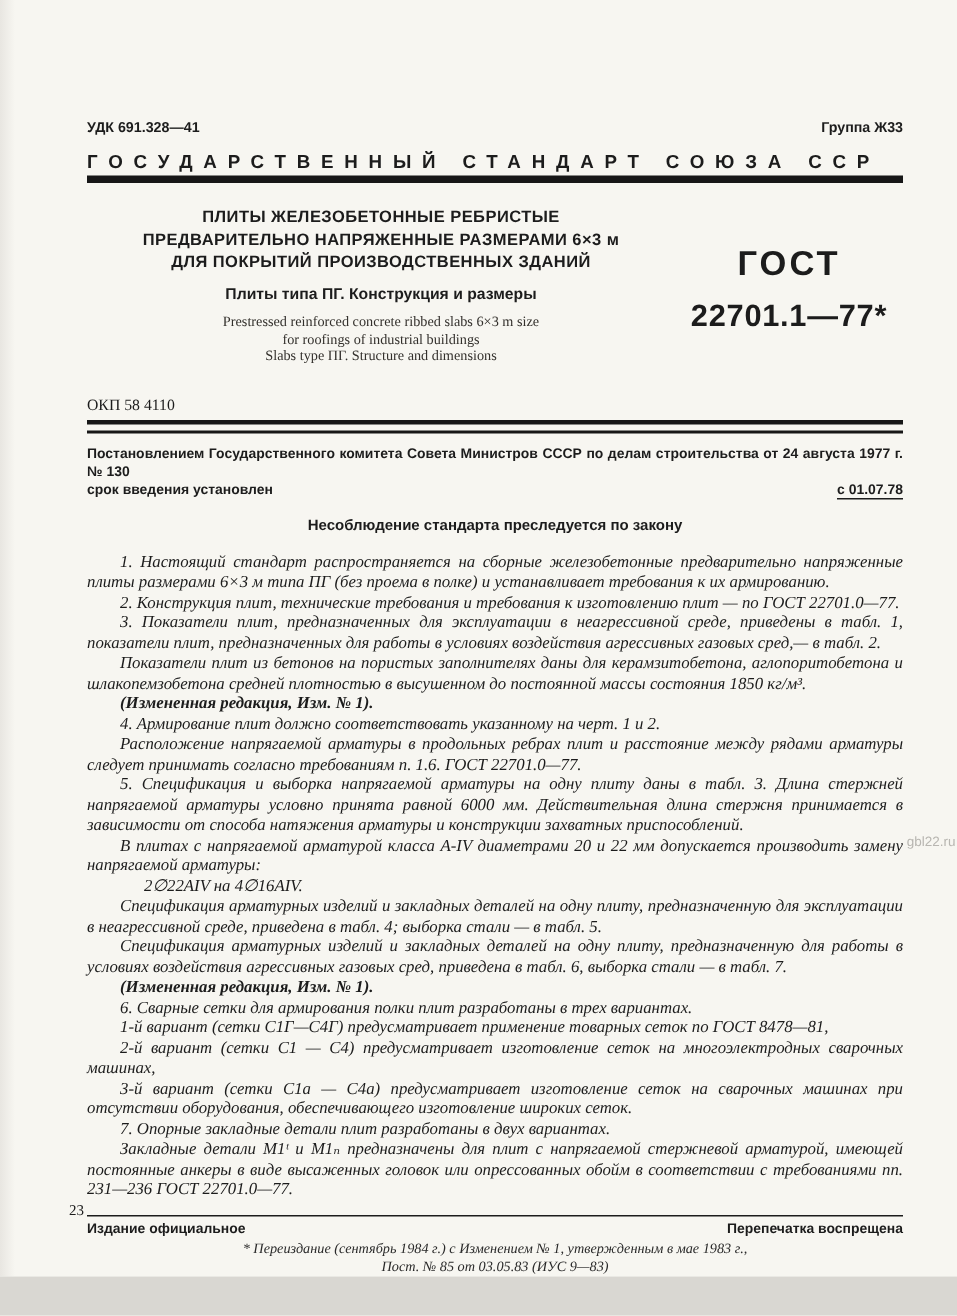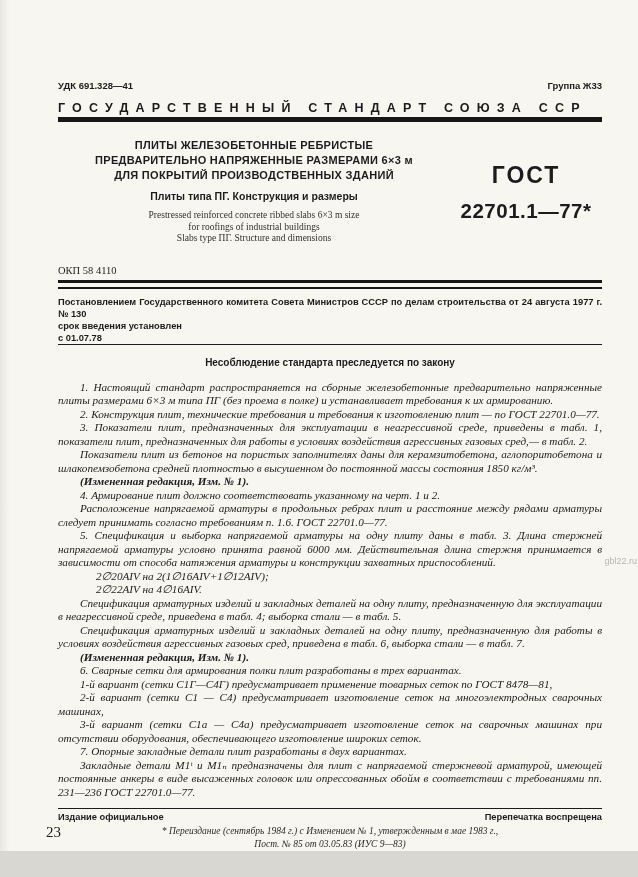--- a/index.html
+++ b/index.html
@@ -23,34 +23,34 @@
     font-size:10.5px;margin-top:7px;}
   .t-en{font-size:9.5px;line-height:11.5px;margin-top:8px;color:#33302c;}
   .gost-block{flex:1;text-align:center;font-family:"Liberation Sans","DejaVu Sans",sans-serif;
     font-weight:bold;padding-top:24px;}
   .gost-label{font-size:23px;letter-spacing:2px;}
   .gost-number{font-size:20.5px;margin-top:10px;letter-spacing:.5px;}
   .okp{margin-top:20px;font-size:10.5px;}
   .double-rule{margin-top:4px;height:4px;border-top:3px solid #171717;border-bottom:2px solid #171717;}
   .decree{margin-top:7px;font-family:"Liberation Sans","DejaVu Sans",sans-serif;
     font-weight:bold;font-size:9.3px;line-height:12px;text-align:justify;}
-  .decree-row2{display:flex;justify-content:space-between;flex-direction:column;}
+  .decree-row2{display:flex;justify-content:space-between;}
   .effective{border-bottom:1px solid #1c1c1c;}
   .law{text-align:center;font-family:"Liberation Sans","DejaVu Sans",sans-serif;
     font-weight:bold;font-size:10px;margin-top:12px;}
   .body-text{margin-top:13px;font-size:11.2px;line-height:13.5px;text-align:justify;}
   .body-text p{margin:0;font-style:italic;}
   .p-indent{text-indent:22px;}
   .p-bold{text-indent:22px;font-weight:bold;}
   .p-formula{text-indent:38px;text-align:left;}
   .footer-rule{margin-top:9px;border-top:1.5px solid #1c1c1c;}
   .footer-row{display:flex;justify-content:space-between;margin-top:3px;
     font-family:"Liberation Sans","DejaVu Sans",sans-serif;font-weight:bold;font-size:9.3px;align-items:center;}
   .footnote{text-align:center;font-style:italic;font-size:9.5px;line-height:12.5px;margin-top:3px;color:#2a2a2a;}
-  .page-number{position:absolute;left:46px;bottom:10px;font-size:15px;}
+  .page-number{position:absolute;left:46px;bottom:38px;font-size:10px;}
   .watermark{position:absolute;right:1px;top:556px;font-size:9px;color:#b8b6b1;
     font-family:"Liberation Sans","DejaVu Sans",sans-serif;}
 </style>
 </head>
 <body>
 
 <div class="page">
 
   <div class="udk-row">
     <span>УДК 691.328—41</span>
@@ -93,21 +93,21 @@
 
   <div class="body-text">
       <p class="p-indent">1. Настоящий стандарт распространяется на сборные железобетонные предварительно напряженные плиты размерами 6×3 м  типа ПГ (без проема в полке) и устанавливает требования к их армированию.</p>
       <p class="p-indent">2. Конструкция плит, технические требования и требования к изготовлению плит — по ГОСТ 22701.0—77.</p>
       <p class="p-indent">3. Показатели плит, предназначенных для эксплуатации в неагрессивной среде, приведены в табл. 1, показатели плит, предназначенных для работы в условиях воздействия агрессивных газовых сред,— в табл. 2.</p>
       <p class="p-indent">Показатели плит из бетонов на пористых заполнителях даны для керамзитобетона, аглопоритобетона и шлакопемзобетона средней плотностью в высушенном до постоянной массы состояния 1850 кг/м³.</p>
       <p class="p-bold">(Измененная редакция, Изм. № 1).</p>
       <p class="p-indent">4. Армирование плит должно соответствовать указанному на черт. 1 и 2.</p>
       <p class="p-indent">Расположение напрягаемой арматуры в продольных ребрах плит и расстояние между рядами арматуры следует принимать согласно требованиям п. 1.6. ГОСТ 22701.0—77.</p>
       <p class="p-indent">5. Спецификация и выборка напрягаемой арматуры на одну плиту даны в табл. 3. Длина стержней напрягаемой арматуры условно принята равной 6000 мм. Действительная длина стержня принимается в зависимости от способа натяжения арматуры и конструкции захватных приспособлений.</p>
-      <p class="p-formula">2∅20АIV на 2(1∅16АIV+1∅12АIV);</p>
+      <p class="p-indent">В плитах с напрягаемой арматурой класса А-IV диаметрами 20 и 22 мм допускается производить замену напрягаемой арматуры:</p>
       <p class="p-formula">2∅22АIV на 4∅16АIV.</p>
       <p class="p-indent">Спецификация арматурных изделий и закладных деталей на одну плиту, предназначенную для эксплуатации в неагрессивной среде, приведена в табл. 4; выборка стали — в табл. 5.</p>
       <p class="p-indent">Спецификация арматурных изделий и закладных деталей на одну плиту, предназначенную для работы в условиях воздействия агрессивных газовых сред, приведена в табл. 6, выборка стали — в табл. 7.</p>
       <p class="p-bold">(Измененная редакция, Изм. № 1).</p>
       <p class="p-indent">6. Сварные сетки для армирования полки плит разработаны в трех вариантах.</p>
       <p class="p-indent">1-й вариант (сетки С1Г—С4Г) предусматривает применение товарных сеток по ГОСТ 8478—81,</p>
       <p class="p-indent">2-й вариант (сетки С1 — С4) предусматривает изготовление сеток на многоэлектродных сварочных машинах,</p>
       <p class="p-indent">3-й вариант (сетки С1а — С4а) предусматривает изготовление сеток на сварочных машинах при отсутствии оборудования, обеспечивающего изготовление широких сеток.</p>
       <p class="p-indent">7. Опорные закладные детали плит разработаны в двух вариантах.</p>
       <p class="p-indent">Закладные детали М1ᵗ и М1ₙ предназначены для плит с напрягаемой стержневой арматурой, имеющей постоянные анкеры в виде высаженных головок или опрессованных обойм в соответствии с требованиями пп. 231—236 ГОСТ 22701.0—77.</p>

